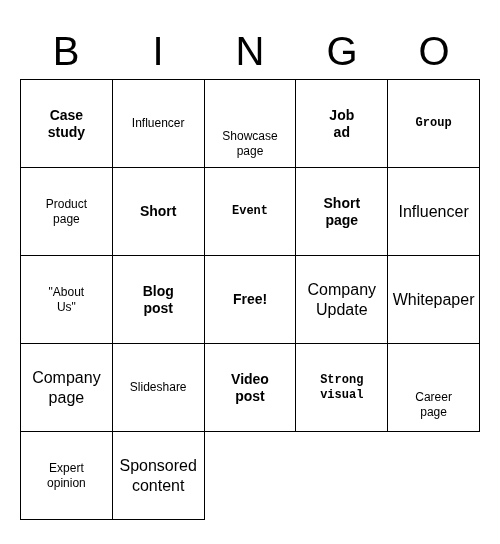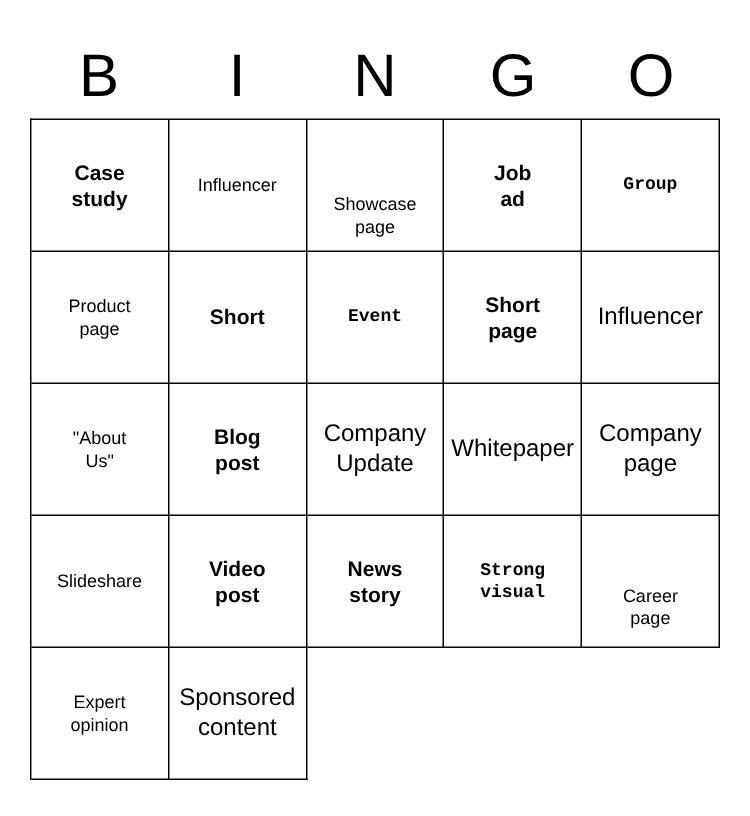--- a/index.html
+++ b/index.html
@@ -115,40 +115,39 @@
       </div>
       <div class="bingo-cell">
         <span class="cell-text small" style="white-space: pre-line;">"About
 Us"</span>
       </div>
       <div class="bingo-cell">
         <span class="cell-text large" style="white-space: pre-line;">Blog
 post</span>
       </div>
       <div class="bingo-cell">
+        <span class="cell-text large" style="white-space: pre-line;">Free!</span>
+      </div>
+      <div class="bingo-cell">
         <span class="cell-text xsmall" style="white-space: pre-line;">Company
 Update</span>
       </div>
       <div class="bingo-cell">
         <span class="cell-text xsmall" style="white-space: pre-line;">Whitepaper</span>
       </div>
       <div class="bingo-cell">
         <span class="cell-text xsmall" style="white-space: pre-line;">Company
 page</span>
       </div>
       <div class="bingo-cell">
         <span class="cell-text small" style="white-space: pre-line;">Slideshare</span>
       </div>
       <div class="bingo-cell">
         <span class="cell-text large" style="white-space: pre-line;">Video
 post</span>
-      </div>
-      <div class="bingo-cell">
-        <span class="cell-text large" style="white-space: pre-line;">News
-story</span>
       </div>
       <div class="bingo-cell">
         <span class="cell-text medium" style="white-space: pre-line;">Strong
 visual</span>
       </div>
       <div class="bingo-cell">
         <span class="cell-text small" style="white-space: pre-line; margin-top: 34px;">Career
 page</span>
       </div>
       <div class="bingo-cell">

